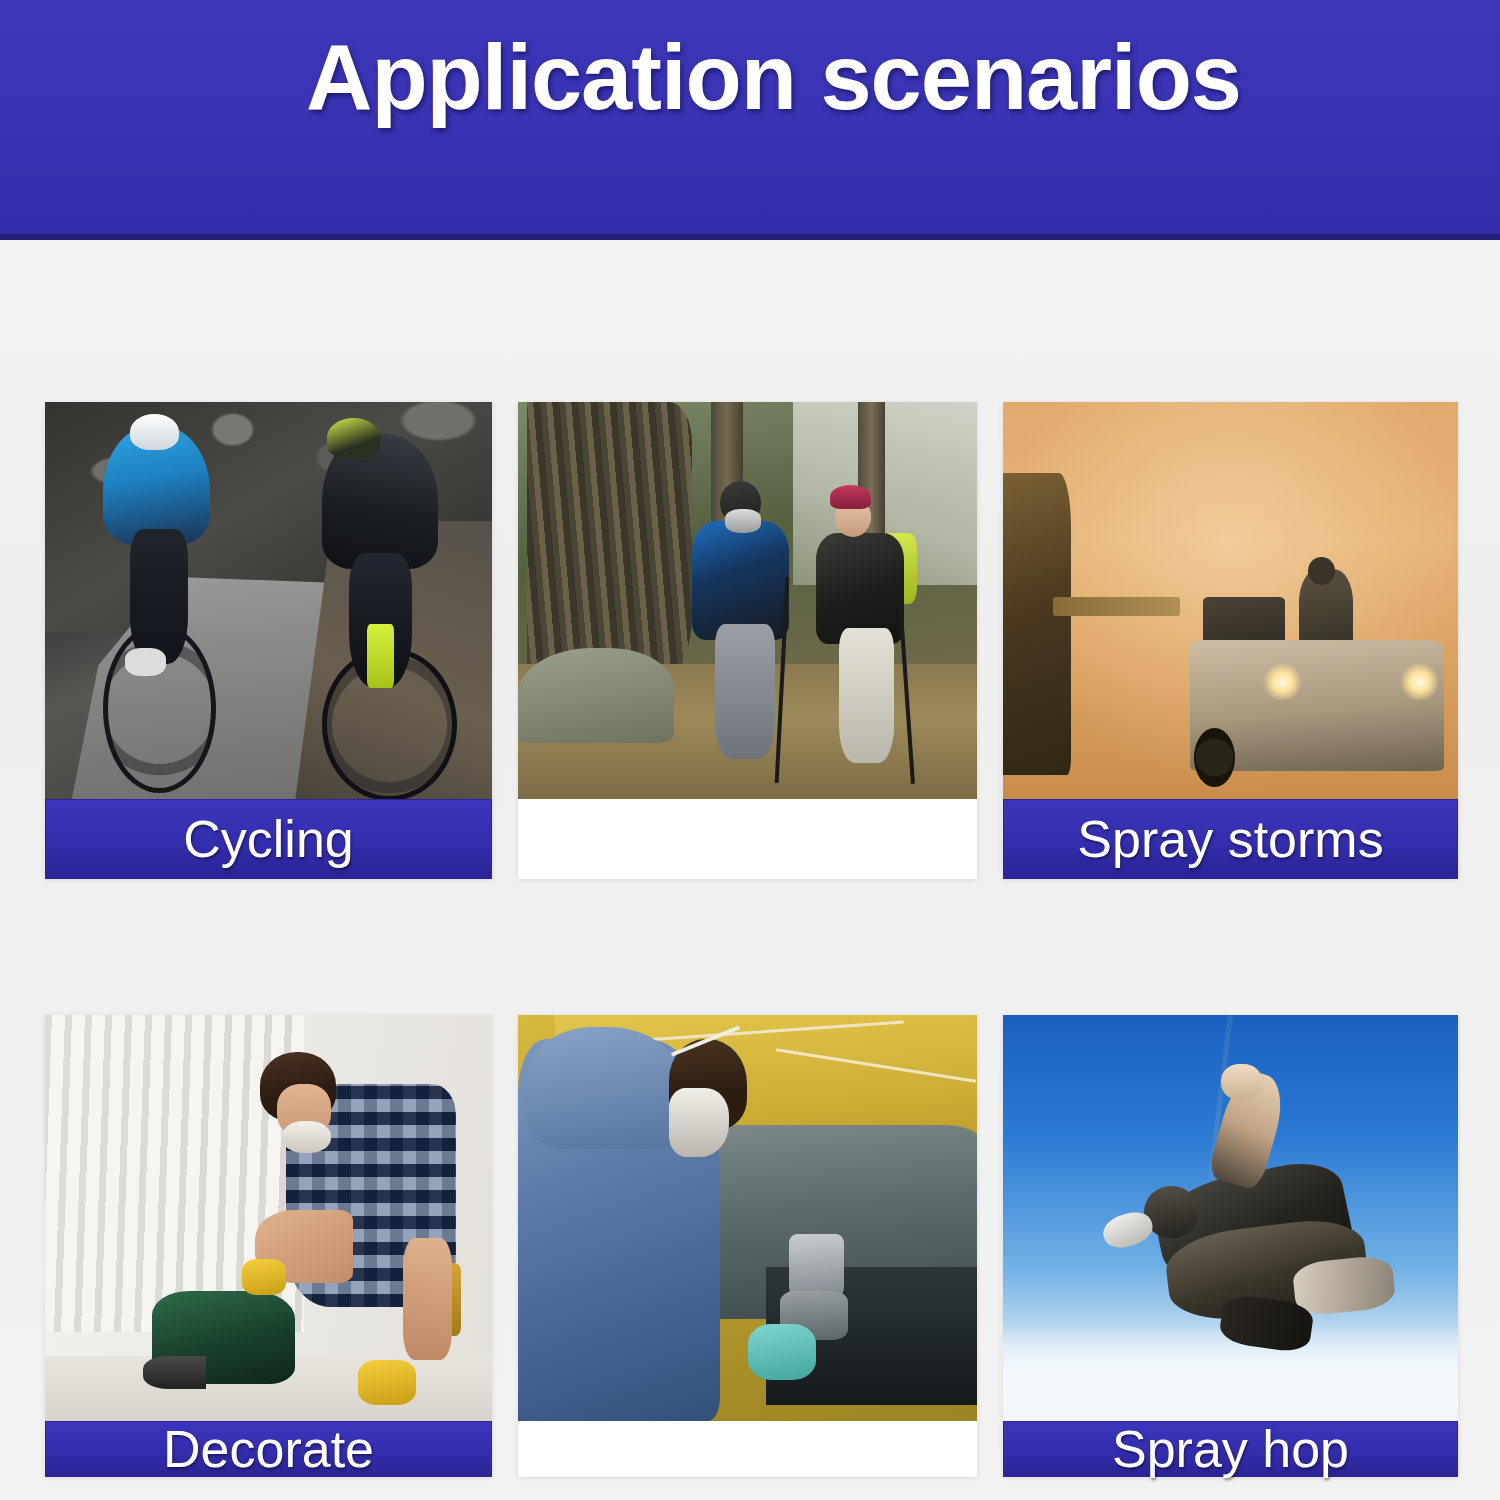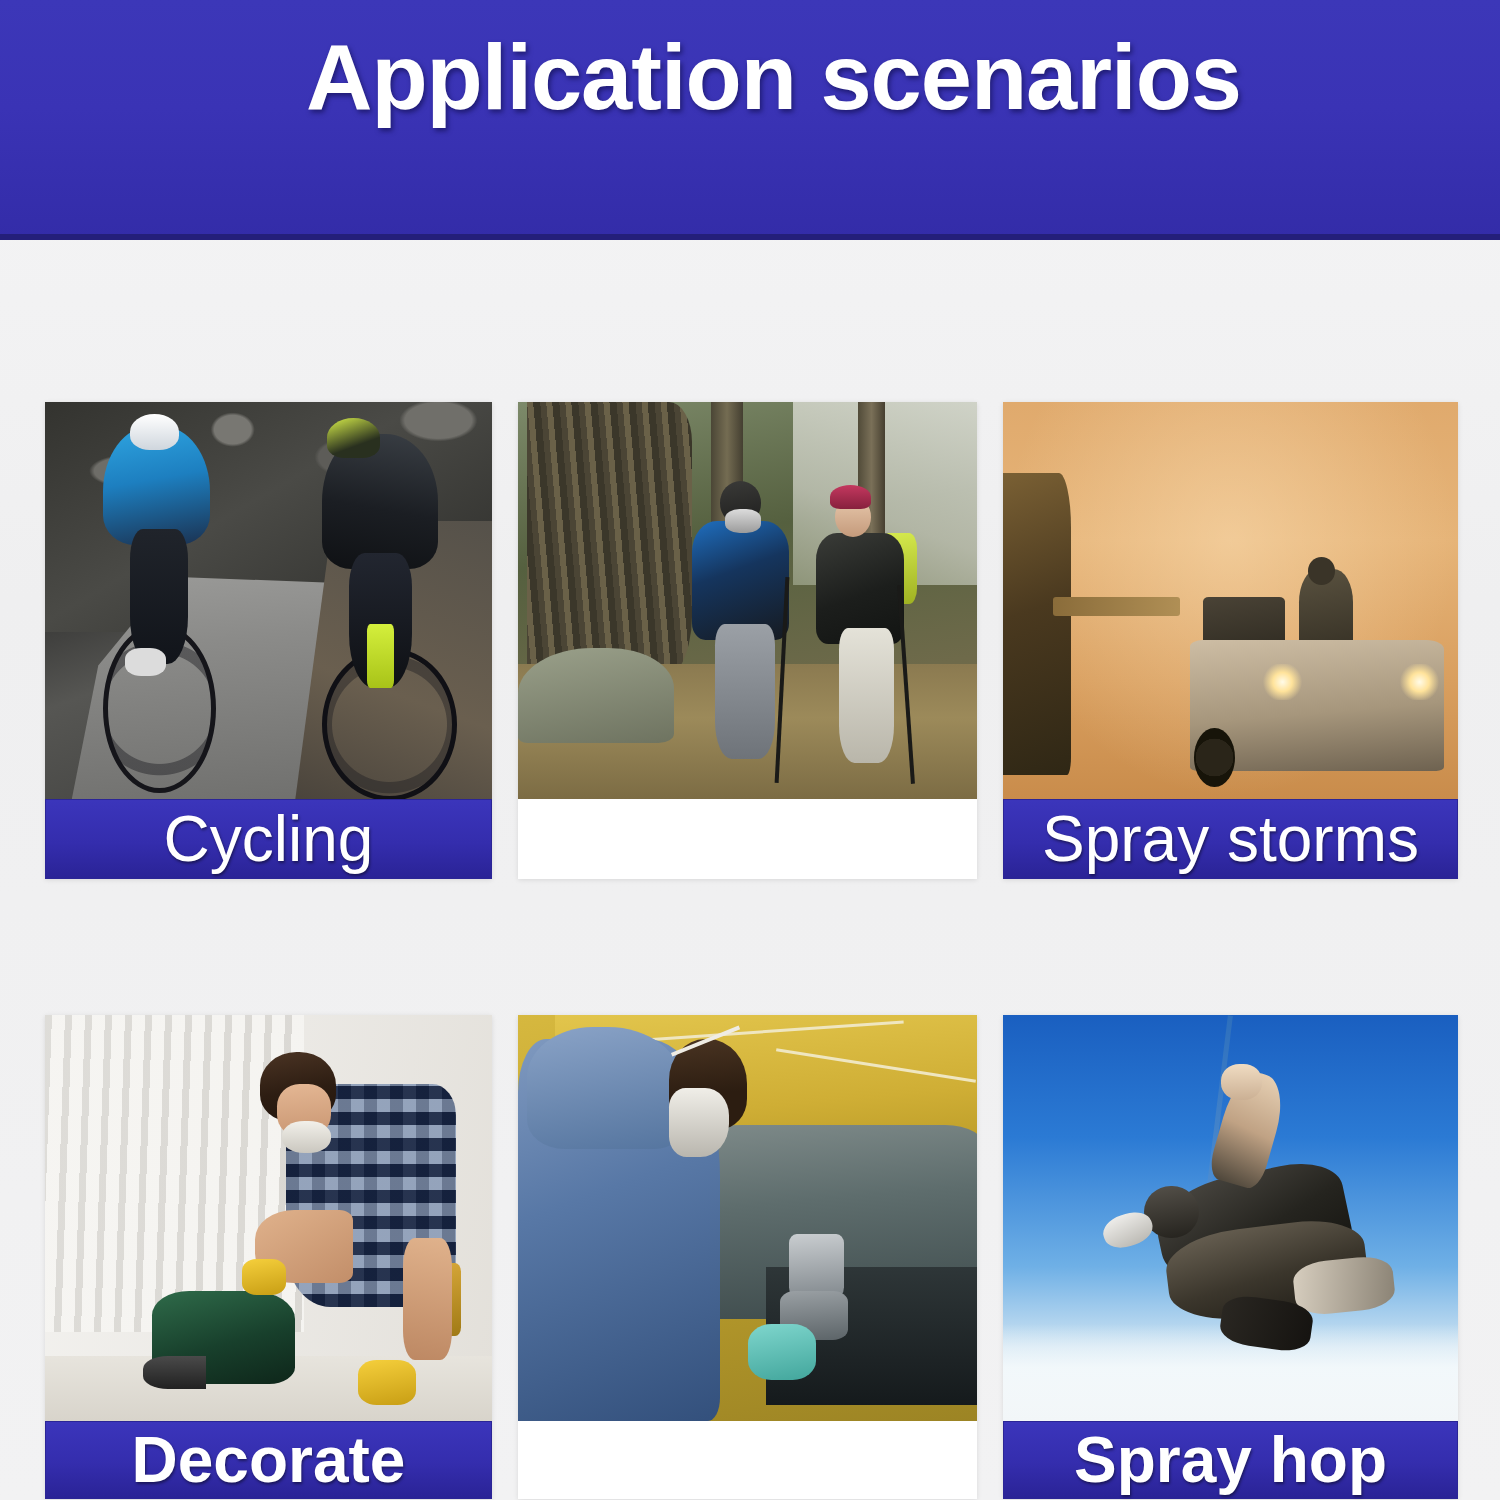--- a/index.html
+++ b/index.html
@@ -83,28 +83,28 @@
 
   .card-caption {
     position: relative;
     width: 100%;
     height: 80px;
     background: linear-gradient(180deg, #3b35bb 0%, #342dad 55%, #2a2396 100%);
     color: #ffffff;
     display: flex;
     align-items: center;
     justify-content: center;
-    font-size: 64px;
+    font-size: 52px;
     font-weight: normal;
     letter-spacing: 0px;
     text-shadow: 1px 2px 3px rgba(0,0,0,0.45);
     box-sizing: border-box;
     border: 1px solid #2b2596;
   }
-  .card.row2 .card-caption { height: 78px; font-weight: bold; }
+  .card.row2 .card-caption { height: 56px; }
 
   
   .ph { position:absolute; }
 
   
   .cyc-bg { inset:0; background: linear-gradient(160deg,#3c3c3a 0%, #2c2c2b 30%, #565653 55%, #3a3a38 100%); }
   .cyc-rock { left:0; top:0; width:100%; height:58%;
     background:
       radial-gradient(ellipse at 18% 30%, #6e6d68 0 6%, transparent 7%),
       radial-gradient(ellipse at 42% 12%, #787772 0 5%, transparent 6%),

